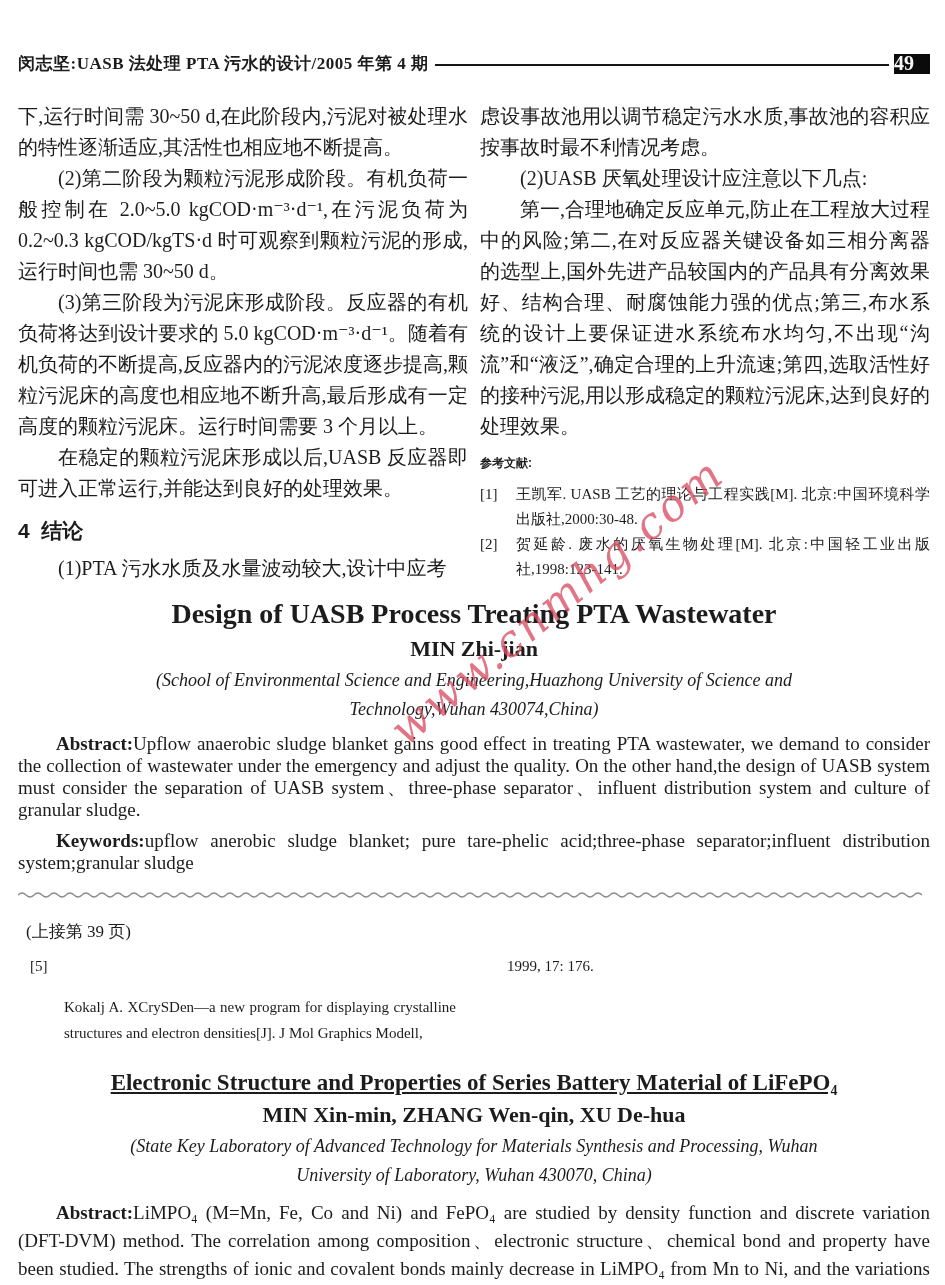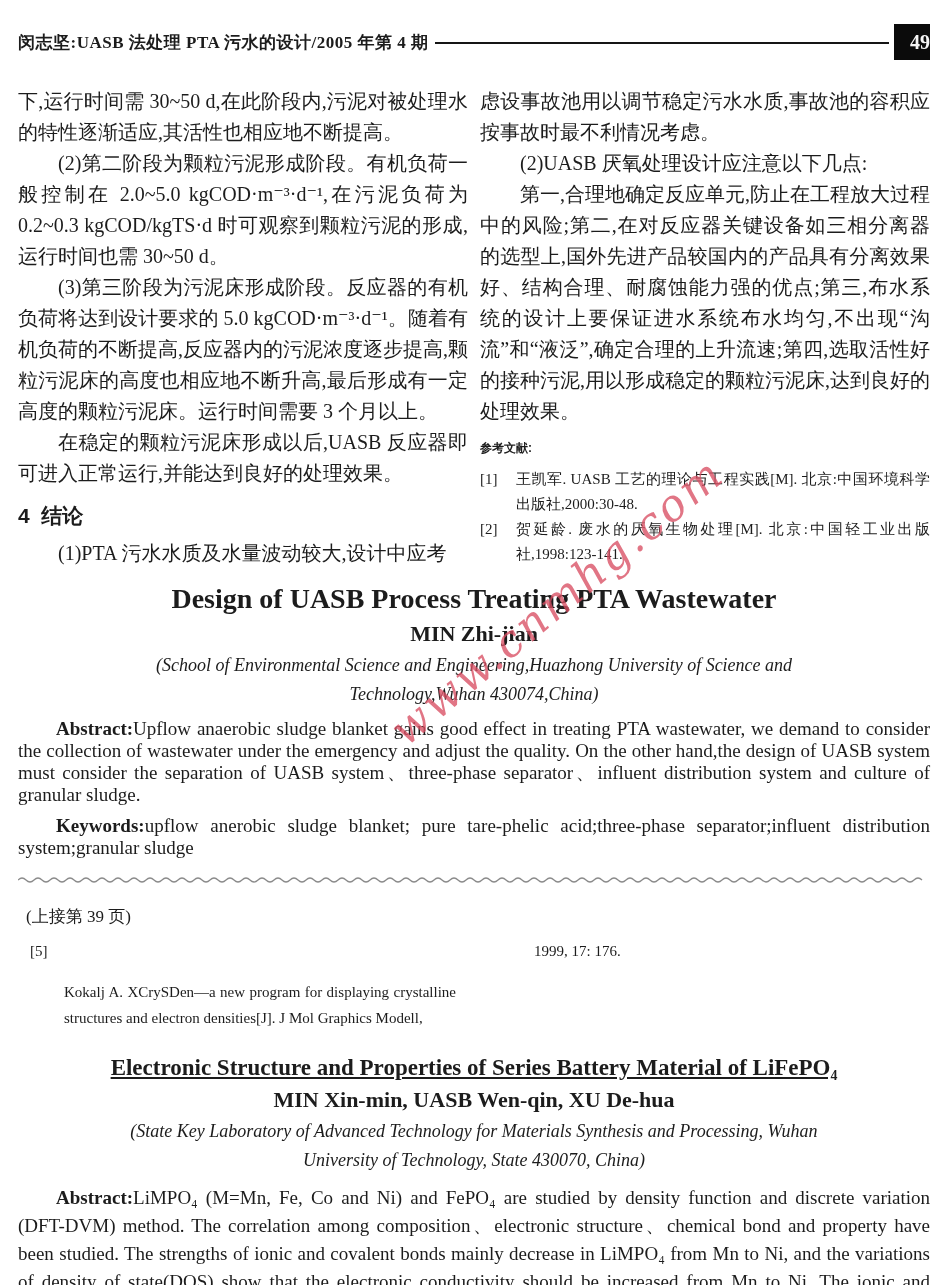--- a/index.html
+++ b/index.html
@@ -4,26 +4,26 @@
 <style>
   html,body { margin:0; padding:0; background:#d8d8d8; }
   .page {
     position:relative; width:945px; height:1285px; margin:0 auto;
     background:#ffffff; overflow:hidden;
     font-family:"Liberation Serif","DejaVu Serif",serif;
     color:#1c1c1c;
     -webkit-font-smoothing:antialiased;
   }
   
-  .header { display:flex; align-items:center; padding:24px 15px 0 18px; }
+  .header { display:flex; align-items:center; padding:24px 15px 0 18px;margin-top:28px; }
   .running-title { font-weight:bold; font-size:17px; white-space:nowrap; letter-spacing:0.5px; }
   .header-rule { flex:1; height:2px; background:#151515; margin:2px 5px 0 6px; }
   .page-number-box {
-    width:36px; height:36px; background:#0b0b0b; color:#f5f5f5;
-    display:flex; align-items:center; justify-content:flex-end;
+    width:36px; height:20px; background:#0b0b0b; color:#f5f5f5;
+    display:flex; align-items:center; justify-content:flex-start;
     font-weight:bold; font-size:20px; flex:0 0 auto;
   }
   
   .columns { display:flex; gap:12px; padding:26px 15px 0 18px; }
   .col { flex:1 1 0; font-size:20px; line-height:31px; text-align:justify; }
   .col p { margin:0; }
   .indent { text-indent:2em; }
   .section-heading { font-size:21px; font-weight:bold; margin:11px 0 7px; white-space:pre-wrap; font-family:"Liberation Sans","DejaVu Sans",sans-serif; }
   .ref-heading { font-size:12px; font-weight:bold; margin:6px 0 3px; font-family:"Liberation Sans","DejaVu Sans",sans-serif; }
   .ref-item { display:flex; gap:10px; font-size:15px; line-height:25px; text-align:justify; margin:0; }
@@ -39,21 +39,21 @@
   }
   .abstract-para b { font-weight:bold; }
   
   .wavy { padding:0 15px 0 18px; margin-top:16px; line-height:0; }
   .wavy svg { display:block; }
   
   .cont-note { font-size:17px; padding-left:26px; margin-top:20px; line-height:24px; }
   .cont-ref { display:flex; padding:0 15px 0 30px; margin-top:9px; font-size:15px; line-height:26px; }
   .cont-ref .crl { flex:0 0 34px; }
   .cont-ref .crleft { flex:0 0 392px; text-align:justify;margin-top:41px; }
-  .cont-ref .crright { margin-left:78px; white-space:nowrap; }
+  .cont-ref .crright { margin-left:51px; white-space:nowrap; }
   
   .paper2 { margin-top:24px; }
   .title-2 { font-size:23px; font-weight:bold; margin:10px 0 6px;text-decoration:underline; }
   .abstract-para.p2 { line-height:28px; }
   
   .watermark {
     position:absolute; left:380px; top:716px;
     transform:rotate(-40deg); transform-origin:0 0;
     font-size:44px; font-style:italic; letter-spacing:3px;
     opacity:0.78; white-space:nowrap; pointer-events:none;
@@ -115,21 +115,21 @@
 
   <div class="cont-note">(上接第 39 页)</div>
   <div class="cont-ref">
     <span class="crl">[5]</span>
     <span class="crleft">Kokalj A. XCrySDen—a new program for displaying crystalline structures and electron densities[J]. J Mol Graphics Modell,</span>
     <span class="crright">1999, 17: 176.</span>
   </div>
 
   <div class="paper-block paper2">
     <div class="title-2">Electronic Structure and Properties of Series Battery Material of LiFePO₄</div>
-    <div class="author-line">MIN Xin-min, UASB Wen-qin, XU De-hua</div>
+    <div class="author-line">MIN Xin-min, ZHANG Wen-qin, XU De-hua</div>
     <div class="affil-line">(State Key Laboratory of Advanced Technology for Materials Synthesis and Processing, Wuhan</div>
-    <div class="affil-line">University of Technology, State 430070, China)</div>
+    <div class="affil-line">University of Laboratory, Wuhan 430070, China)</div>
     <p class="abstract-para p2"><b>Abstract:</b><span>LiMPO₄ (M=Mn, Fe, Co and Ni) and FePO₄ are studied by density function and discrete variation (DFT-DVM) method. The correlation among composition、electronic structure、chemical bond and property have been studied. The strengths of ionic and covalent bonds mainly decrease in LiMPO₄ from Mn to Ni, and the variations of density of state(DOS) show that the electronic conductivity should be increased from Mn to Ni. The ionic and covalent bonds of LiFePO₄ are both weaker than those of FePO₄, and the variations of DOS also show that the electronic conductivity of LiFePO₄ should be larger than that of FePO₄. M₃d partial DOS mainly contributes to the lowest conduction band(LCB), O₂ₚ mainly contributes to the highest valence band (HVB) near to the Fermi level, and other partial DOS' are further away from the Fermi level</span></p>
   </div>
 
   <div class="watermark" style="color: rgb(217, 79, 99);">www.cnmhg.com</div>
 
 </div>
 
 </body></html>

